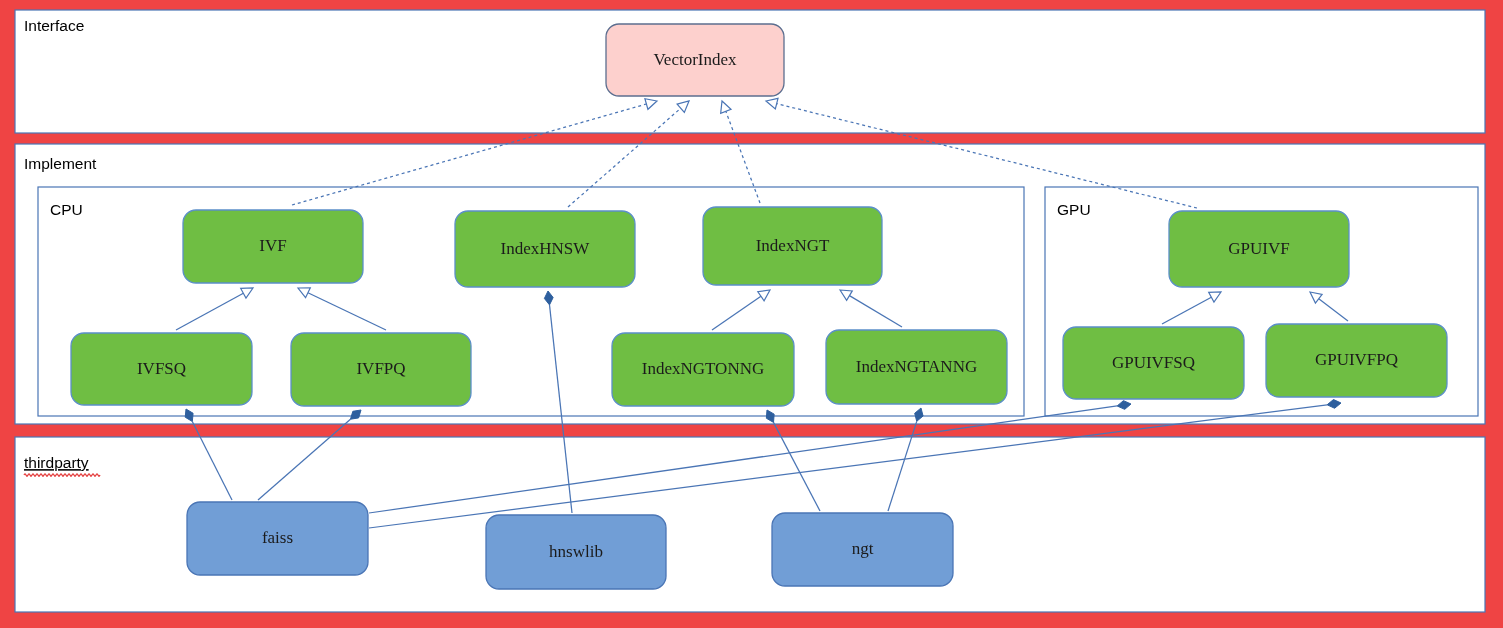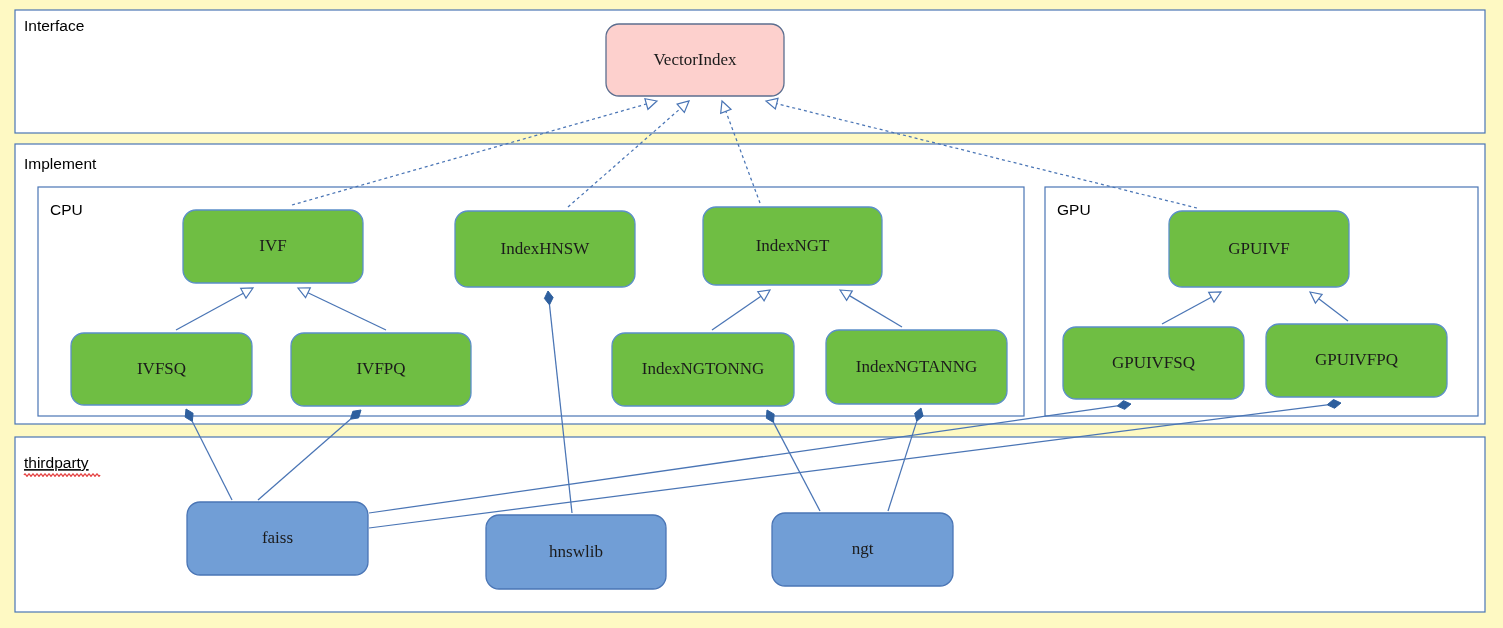--- a/index.html
+++ b/index.html
@@ -11,21 +11,21 @@
   body {
     font-family: "Liberation Sans", sans-serif;
     width: 1503px;
     height: 628px;
     overflow: hidden;
   }
   #diagram-root {
     position: relative;
     width: 1503px;
     height: 628px;
-    background: #fef9c3;
+    background: #ef4444;
   }
   svg#diagram-svg {
     display: block;
     width: 1503px;
     height: 628px;
   }
   .frame-rect {
     fill: #ffffff;
     stroke: #4a75b5;
     stroke-width: 1.2;

